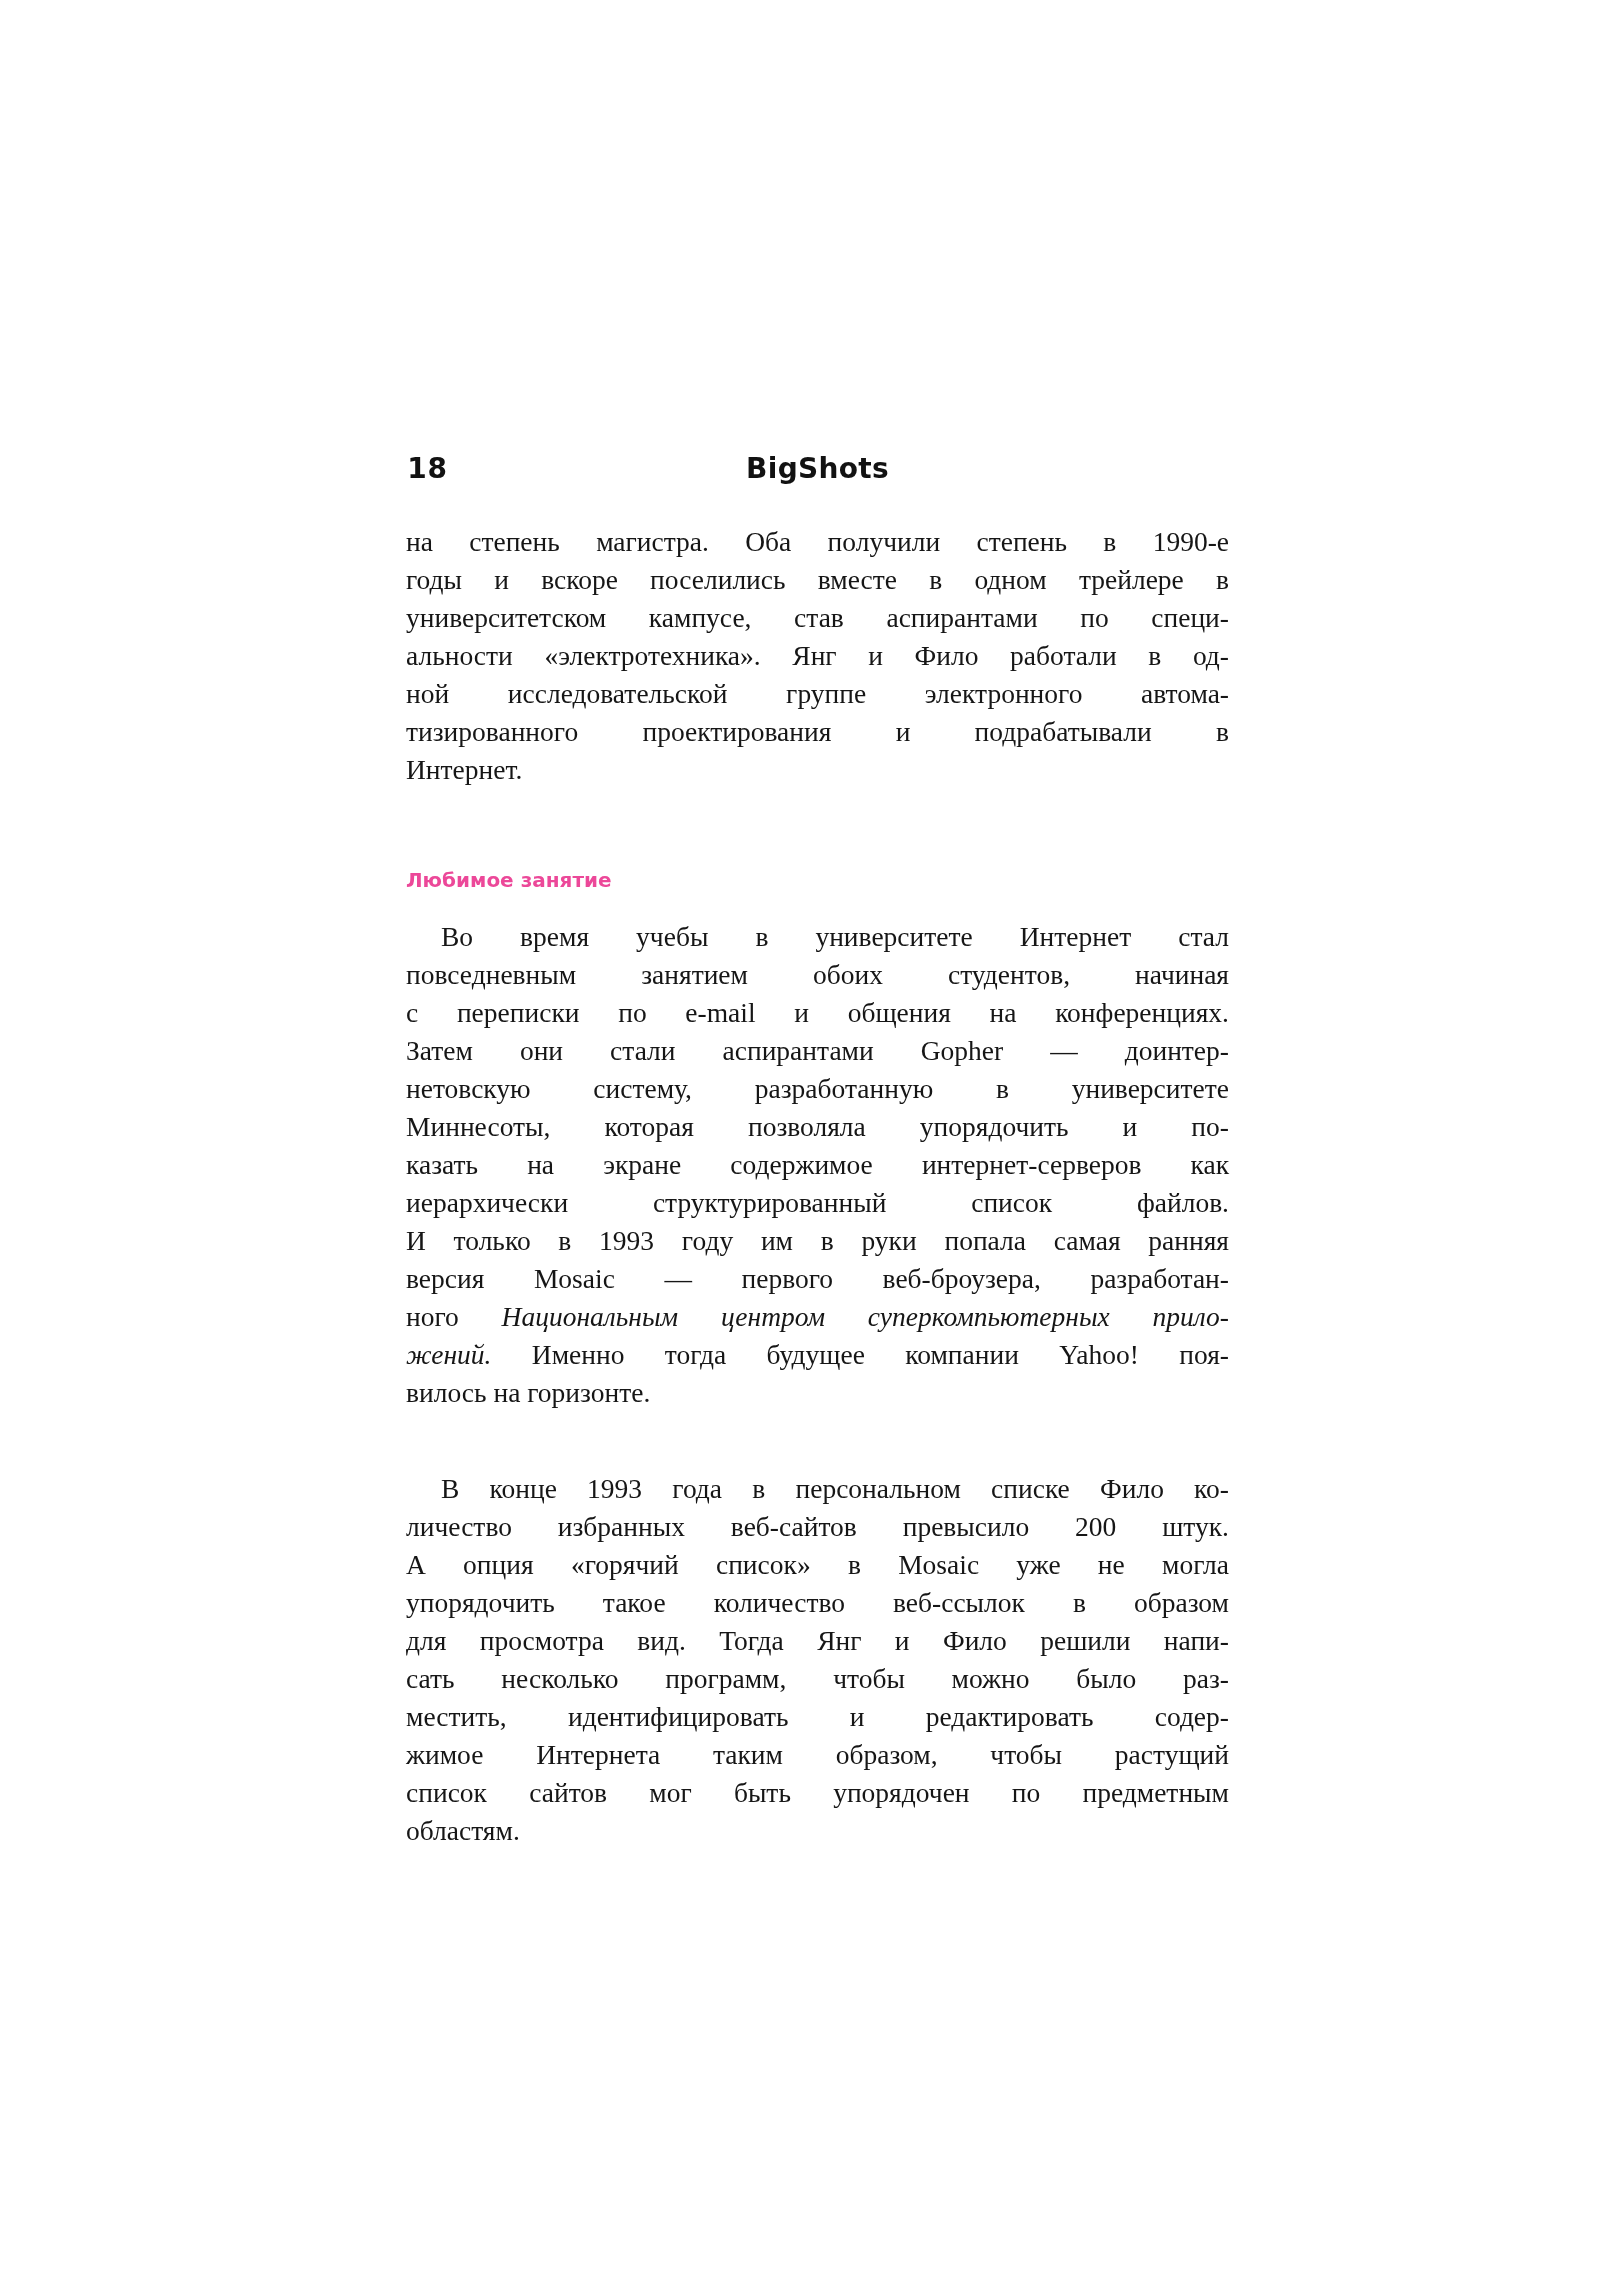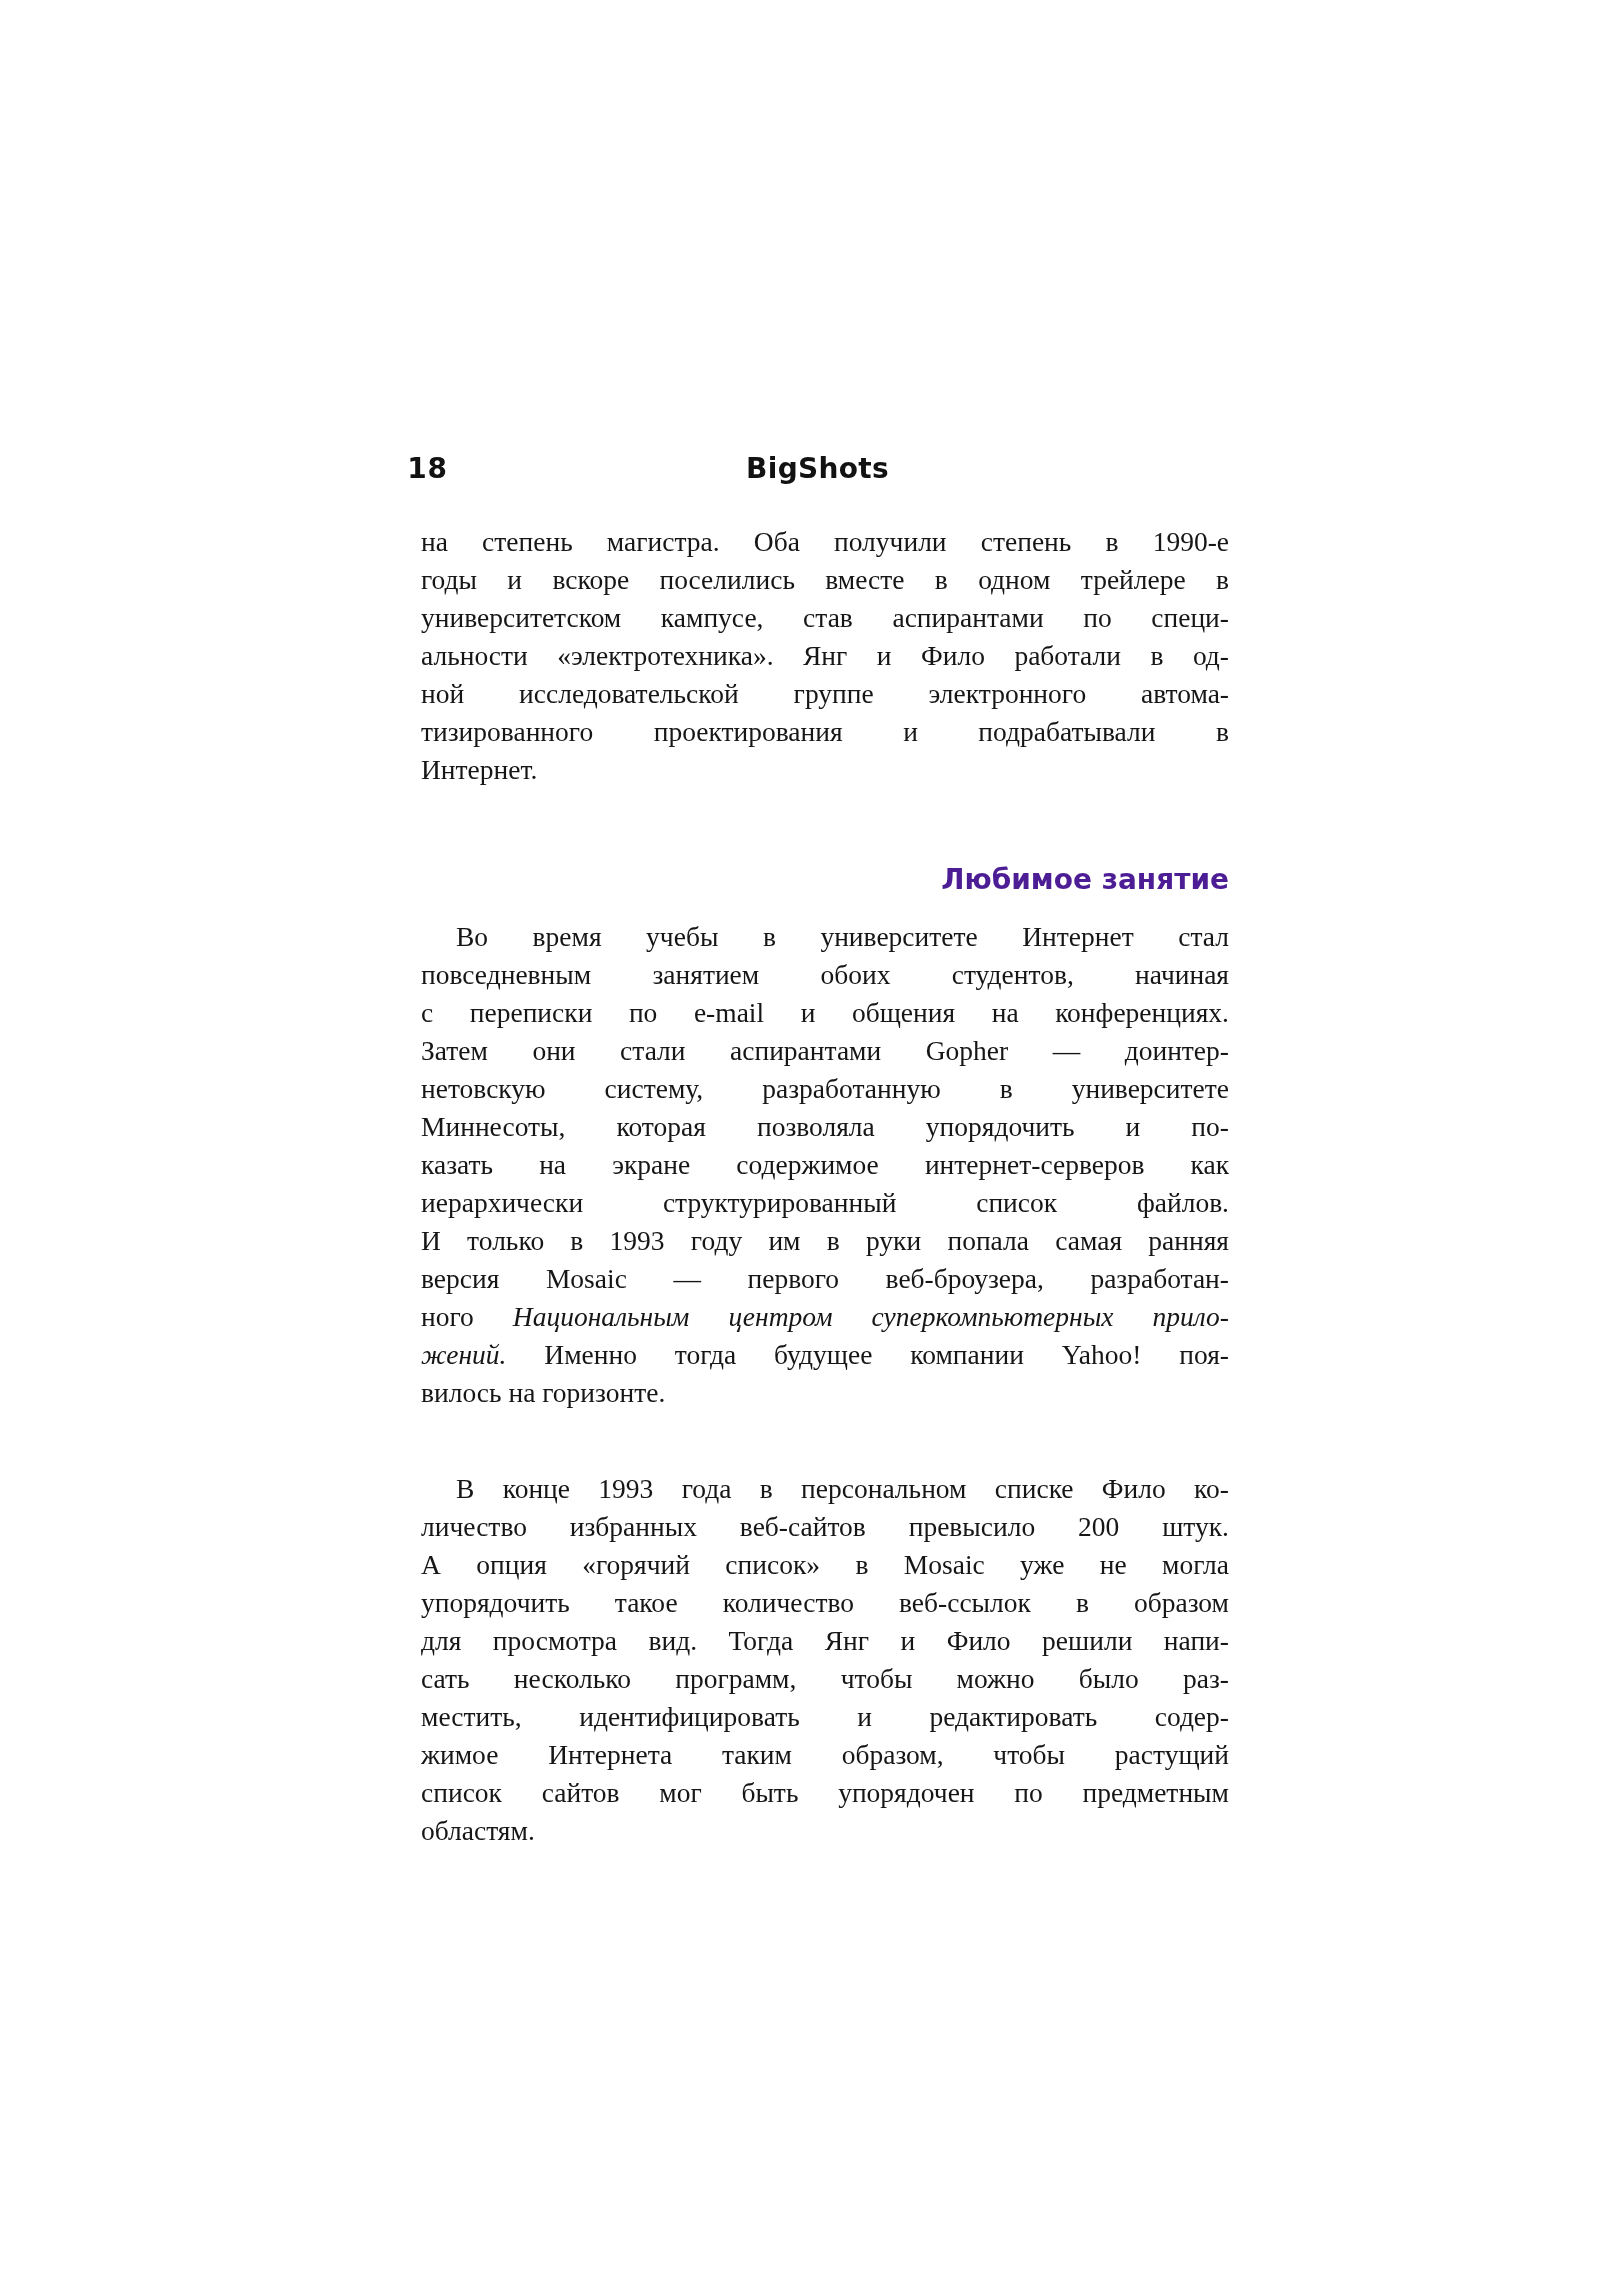--- a/index.html
+++ b/index.html
@@ -46,43 +46,42 @@
   .text-block {
     font-size: 27.5px;
     line-height: 38px;
   }
   .paragraph {
     margin: 0;
   }
   .paragraph .line {
     text-align: justify;
     text-align-last: justify;
-    margin-left: 15px;
   }
   .paragraph .line.last {
     text-align-last: left;
   }
   .paragraph.indent .line.first {
     text-indent: 35px;
   }
   .p-first {
     margin-top: 39px;
   }
   .after-paragraph {
     margin-top: 58px;
   }
   .section-heading {
     margin-top: 72px;
     margin-bottom: 19px;
-    text-align: right;
+    text-align: left;
     font-family: "DejaVu Sans", sans-serif;
     font-weight: bold;
-    font-size: 28px;
+    font-size: 20px;
     line-height: 38px;
-    color: #4c1d95;
+    color: #ec4899;
   }
   .italic {
     font-style: italic;
   }
 </style>
 </head>
 <body>
 
 <div class="page-column">
   <div class="running-header">

